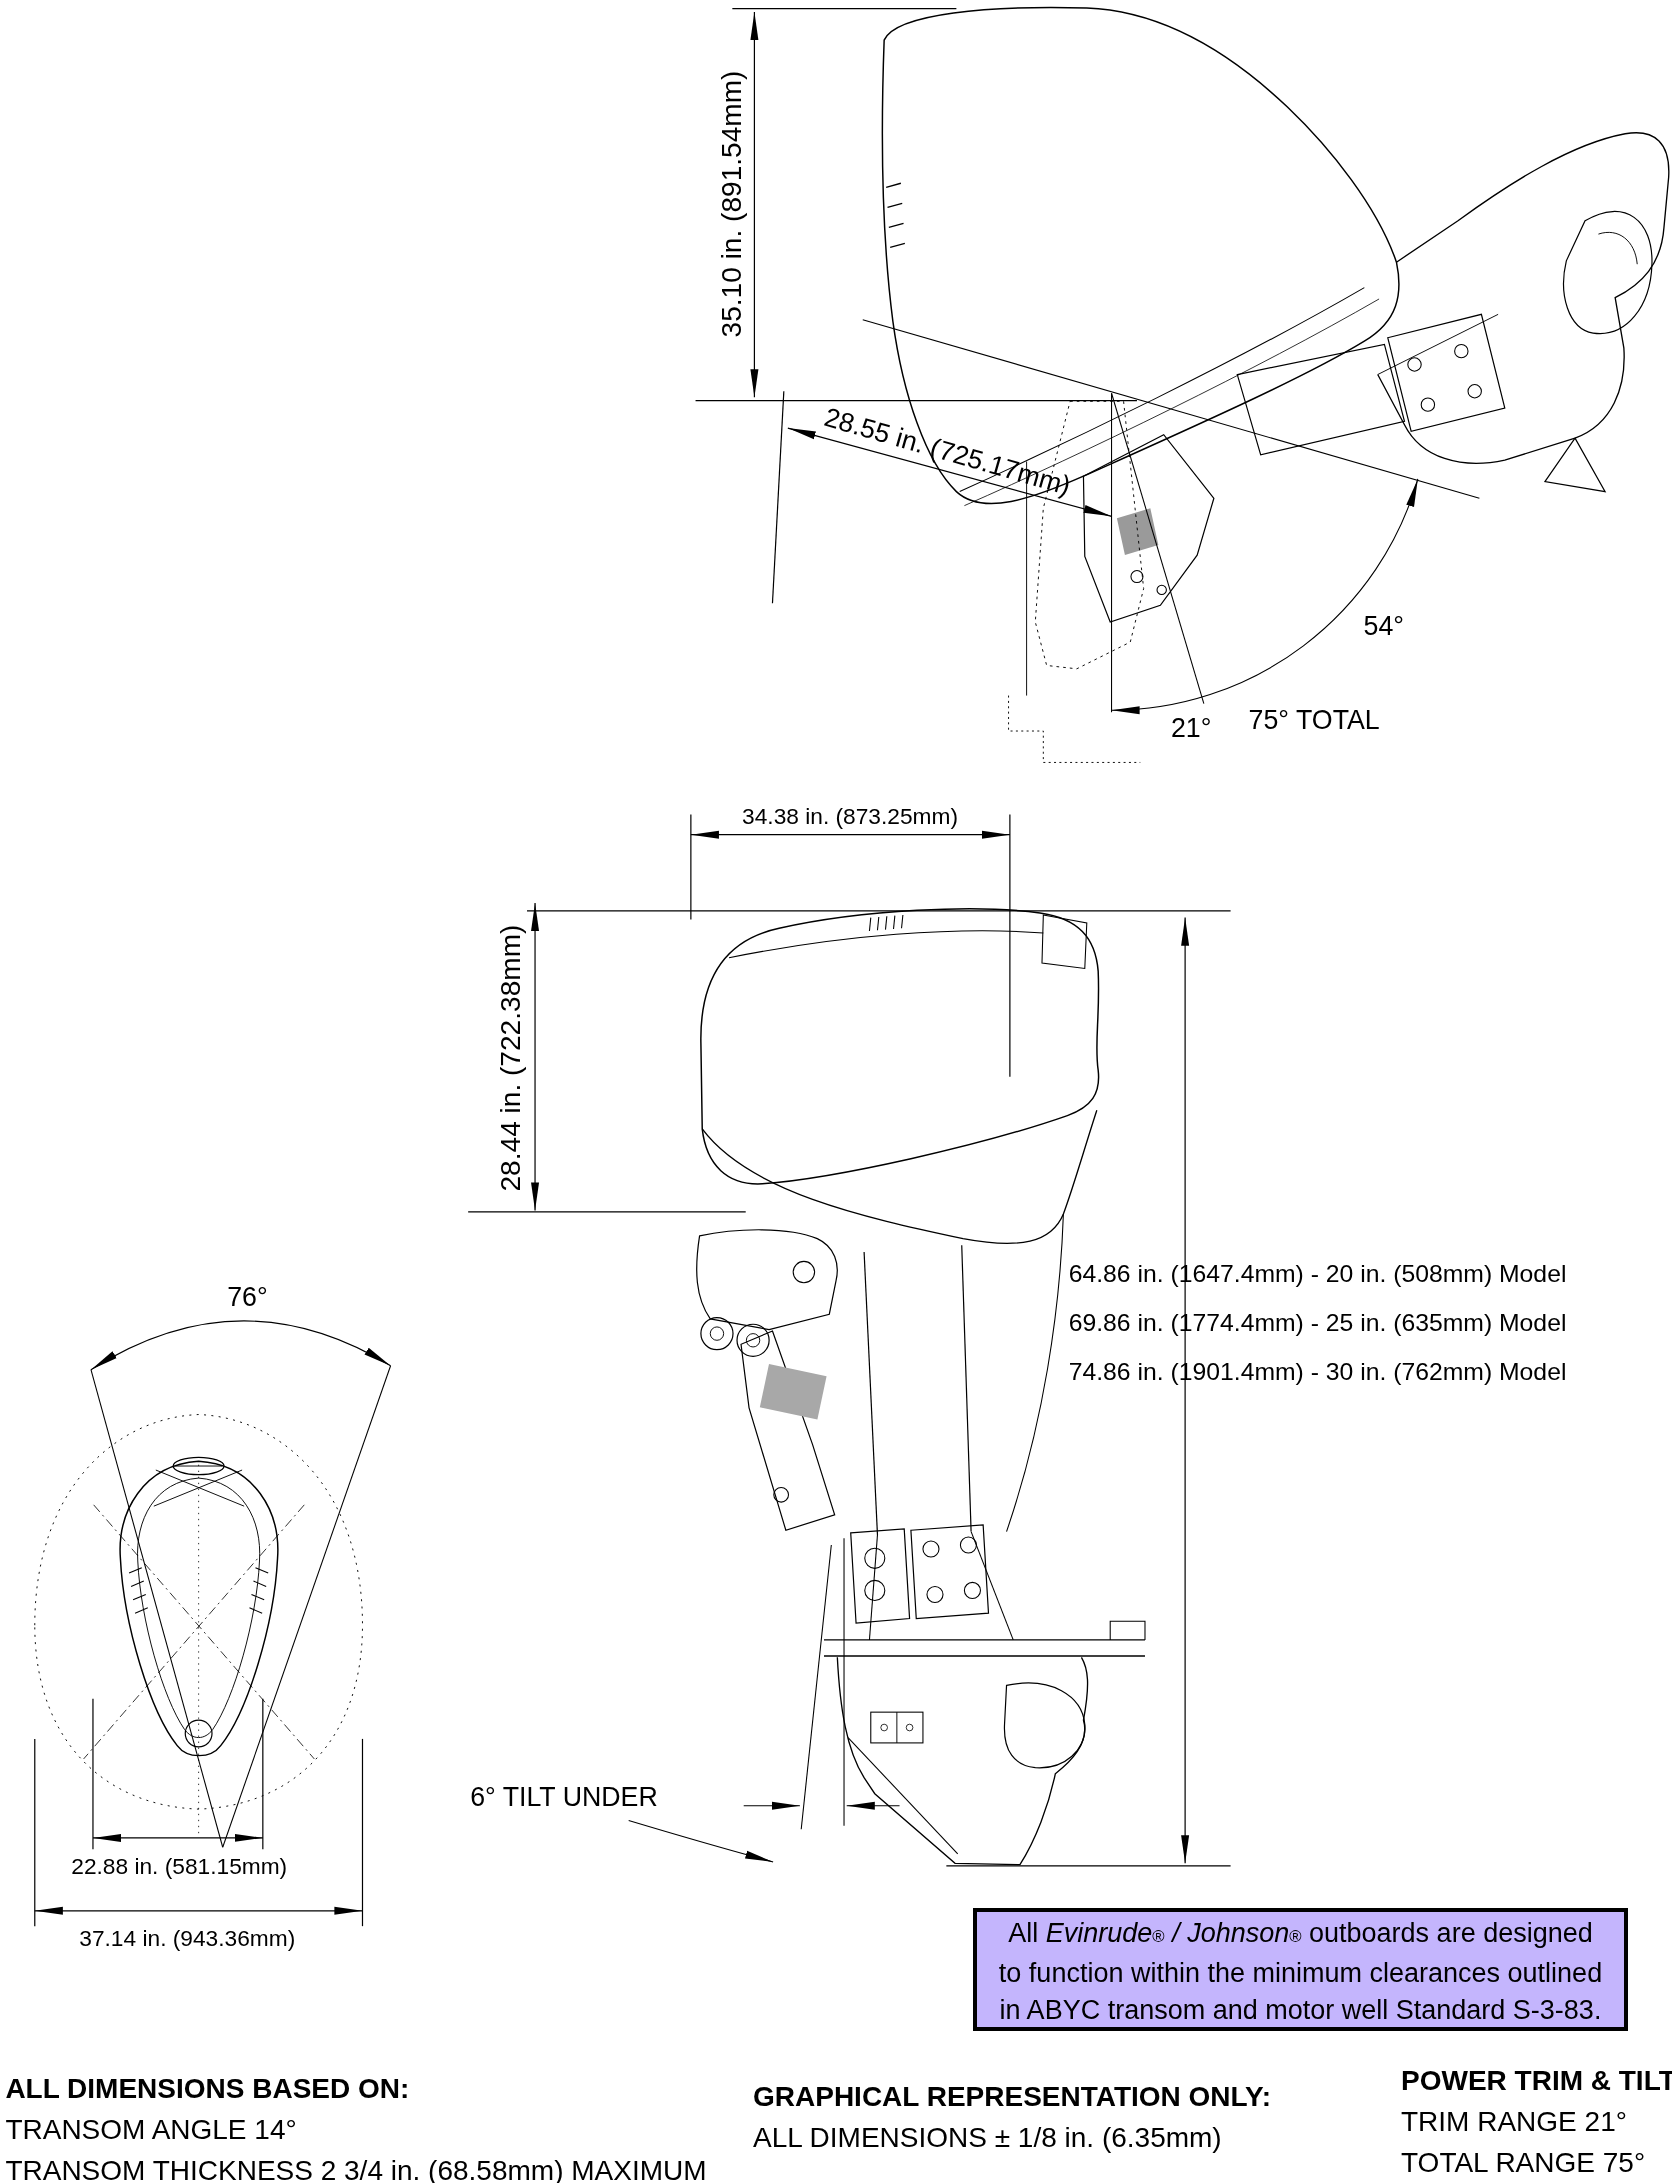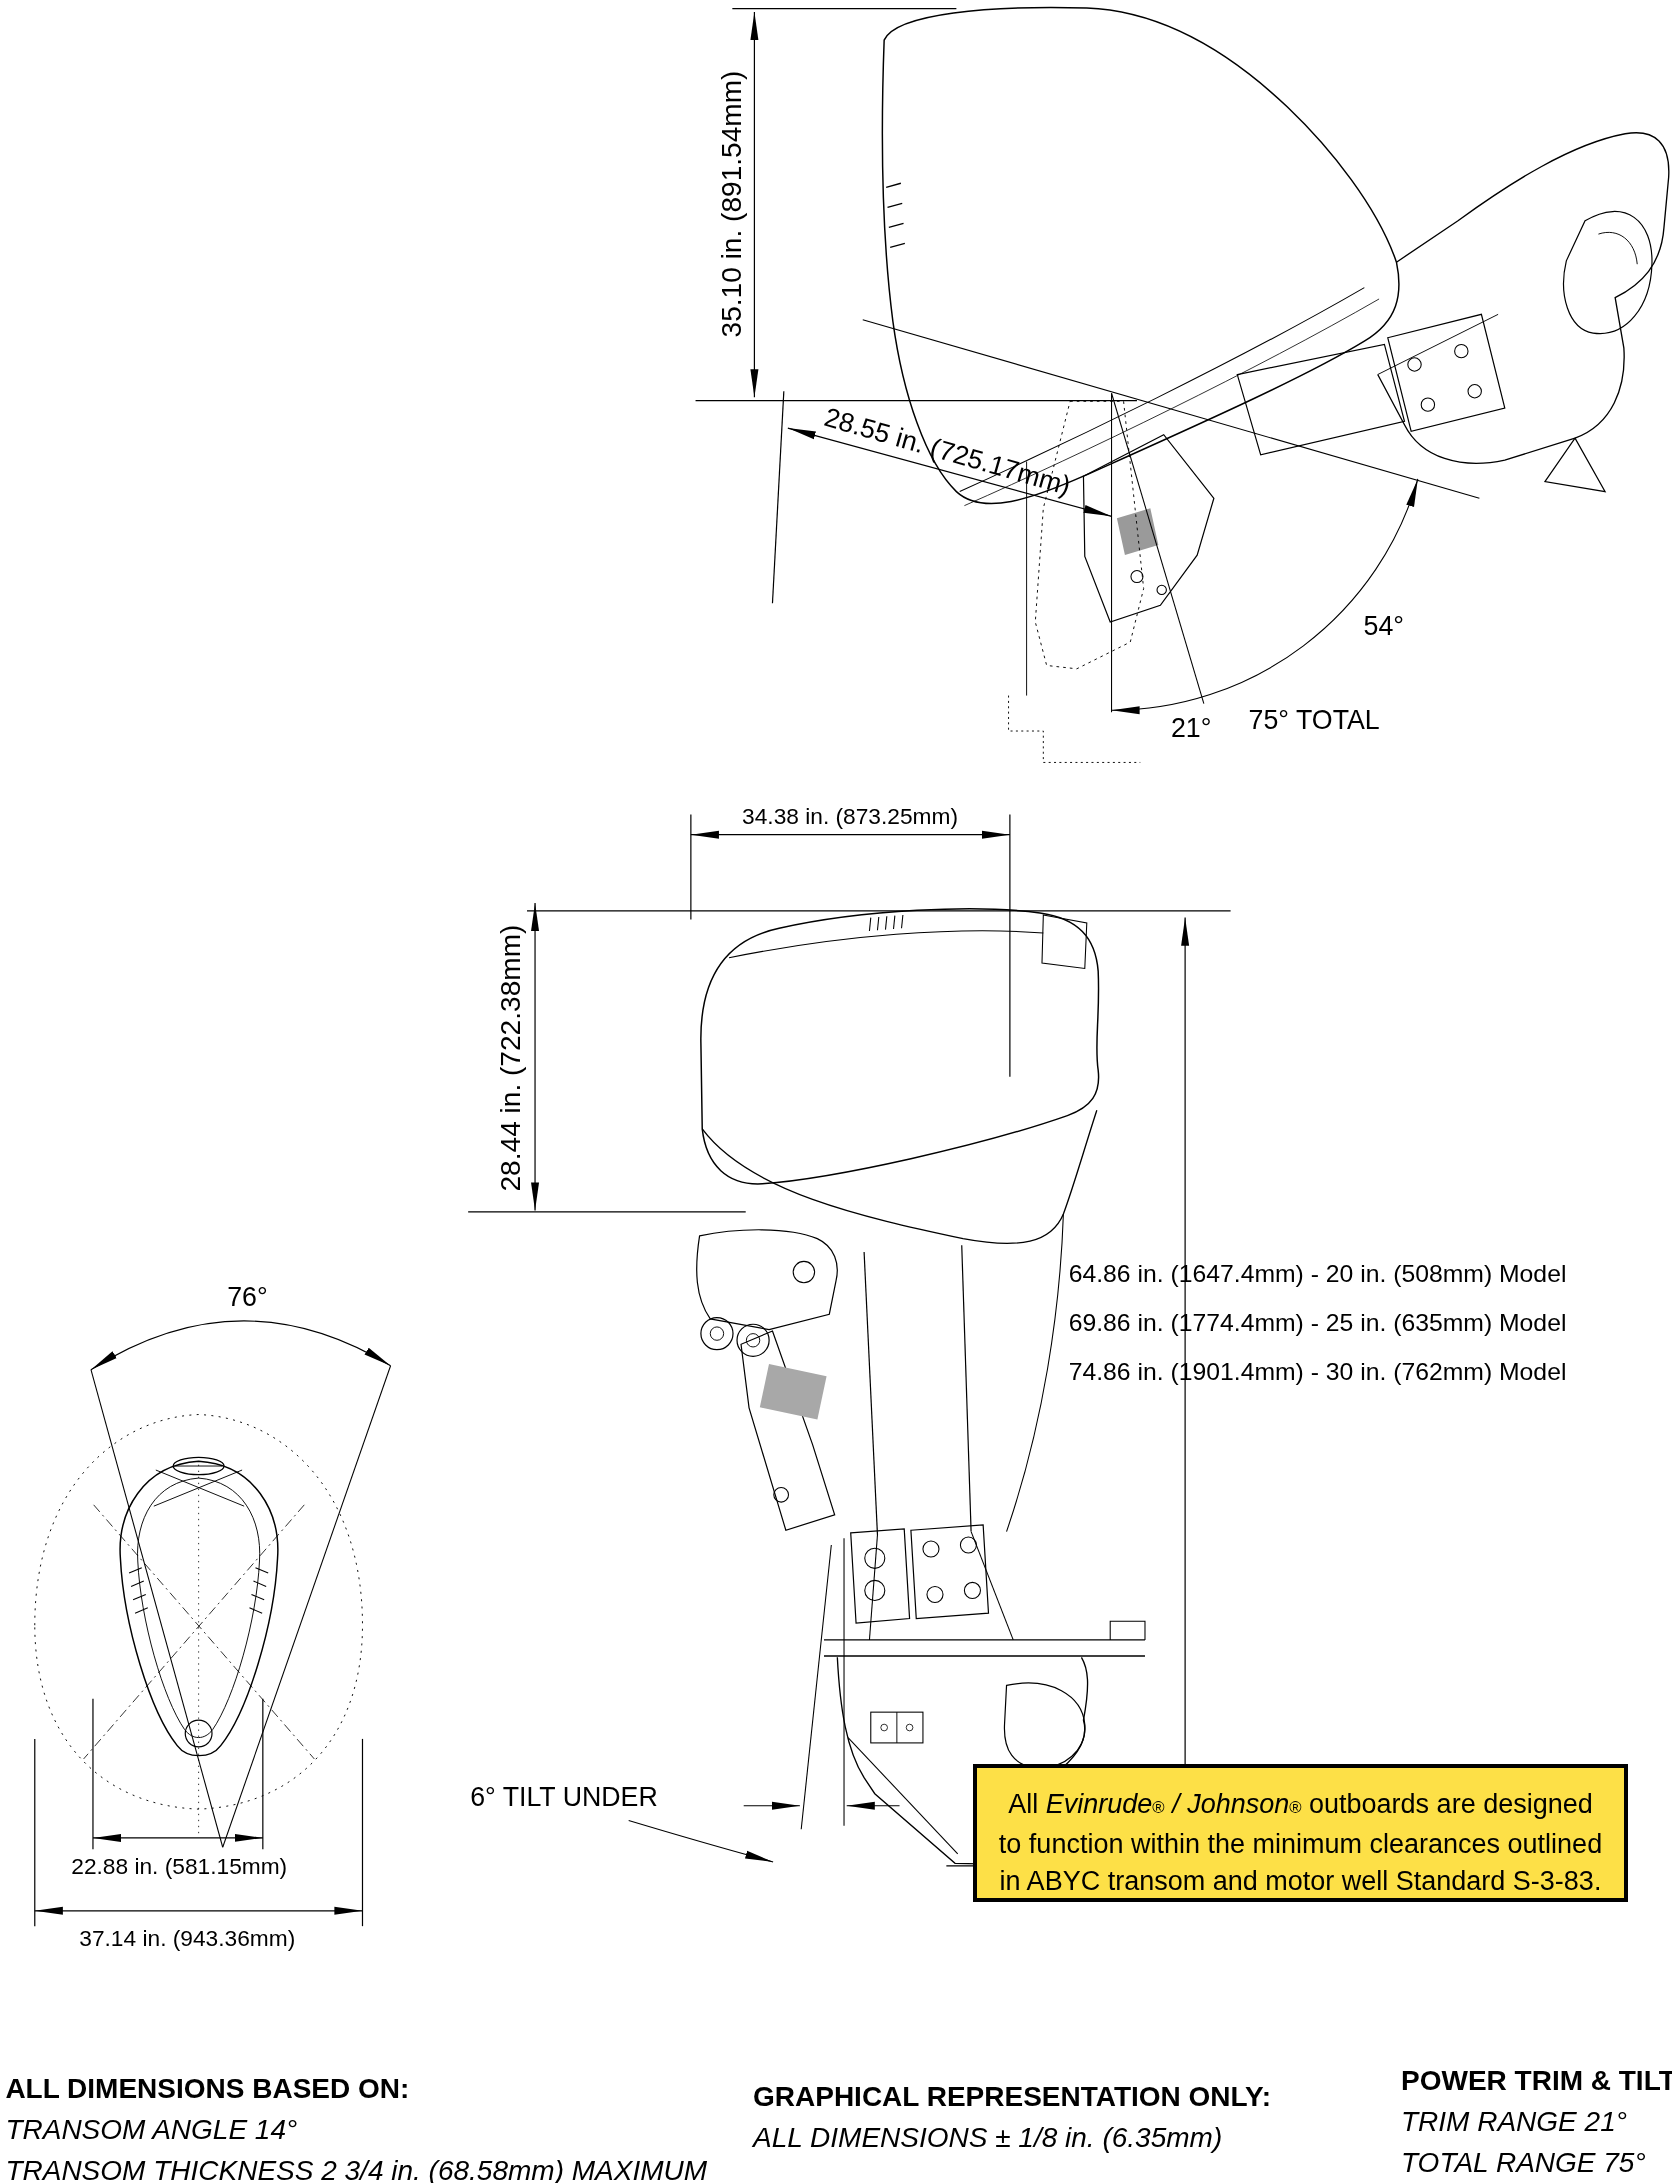--- a/index.html
+++ b/index.html
@@ -5,28 +5,28 @@
   html,body{margin:0;padding:0;background:#fff;}
   #page{position:relative;width:1672px;height:2183px;background:#ffffff;overflow:hidden;
         font-family:"Liberation Sans", sans-serif;color:#000;}
   svg{position:absolute;left:0;top:0;}
   svg text{fill:#000;font-family:"Liberation Sans", sans-serif;}
   .dimtext{font-size:34px;}
   .dimtext-lg{font-size:42px;}
   .dimtext-md{font-size:40px;}
   .angletext{font-size:40px;}
   .modeltext{font-size:37px;}
-  .note-box{position:absolute;left:973px;top:1764px;width:647px;height:112px;
-            border:4px solid #000;background:#fde047;text-align:center;
-            font-size:27px;line-height:37px;padding-top:18px;}
+  .note-box{position:absolute;left:973px;top:1908px;width:647px;height:112px;
+            border:4px solid #000;background:#c4b5fd;text-align:center;
+            font-size:27px;line-height:37px;padding-top:3px;}
   .note-box .it{font-style:italic;}
   .note-box .reg{font-size:16.7px;}
   .footer-col{position:absolute;font-size:28px;line-height:41px;white-space:nowrap;}
   .footer-col .t{font-weight:bold;}
-  .footer-col .i{font-style:italic;}
+  .footer-col .i{}
   #footer-col1{left:5.4px;top:2068px;}
   #footer-col2{left:753px;top:2076px;width:522px;text-align:left;}
   #footer-col3{left:1401px;top:2060px;}
 </style>
 </head>
 <body>
 
 <div id="page">
 
 <svg width="1672" height="2183" viewBox="0 0 2500 3264">

